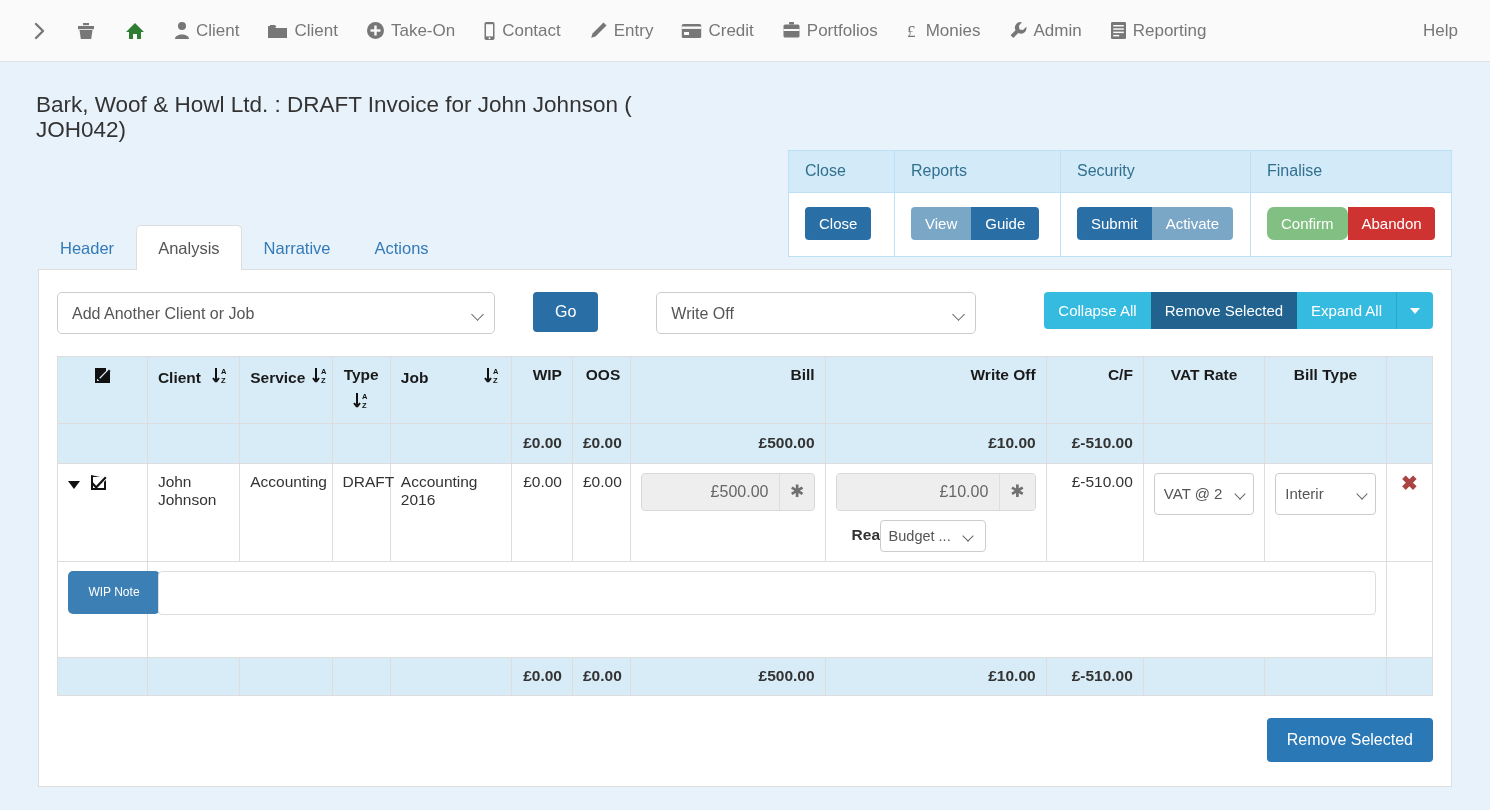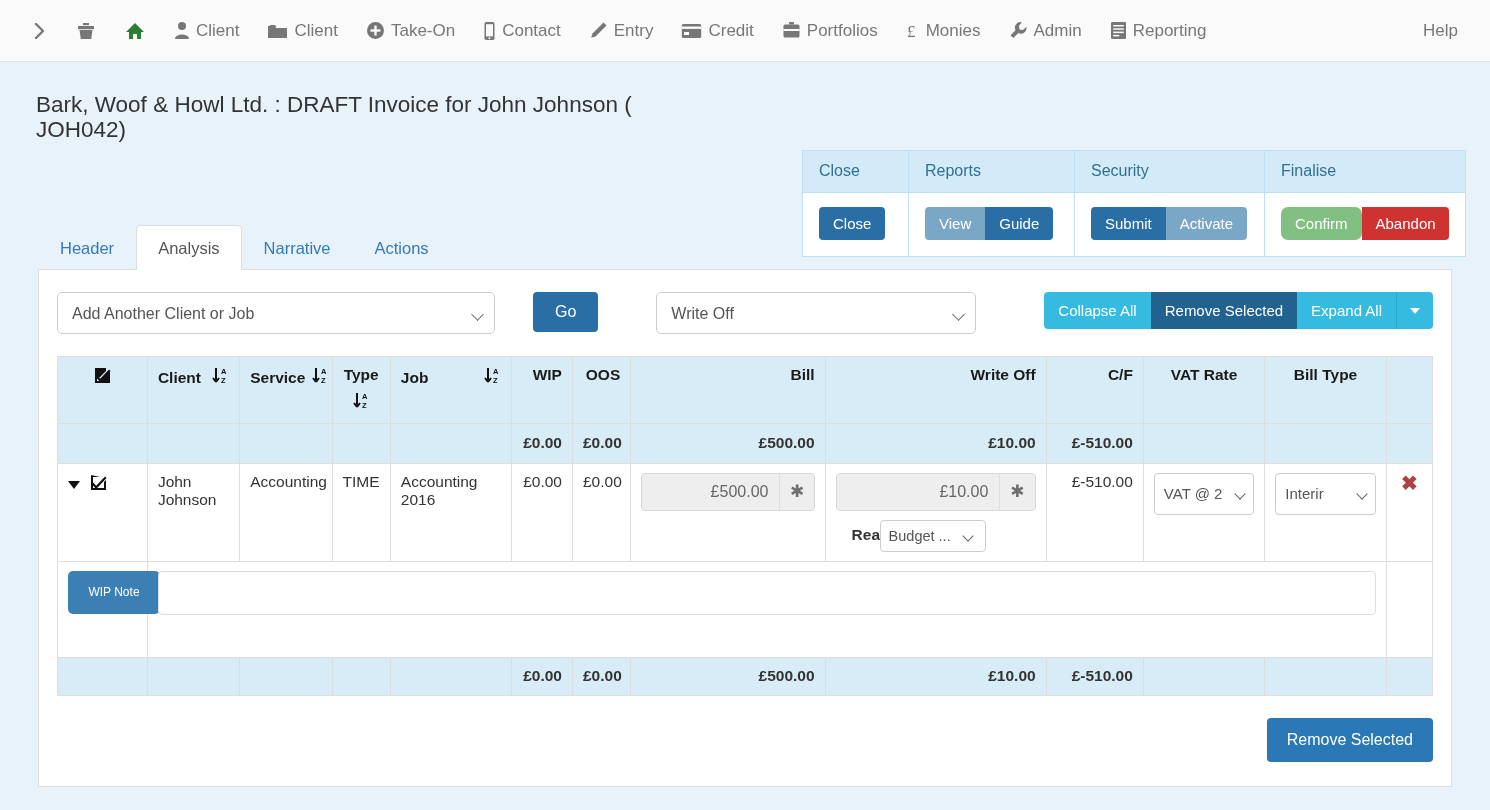--- a/index.html
+++ b/index.html
@@ -58,21 +58,21 @@
     color: #333333;
     line-height: 1.13;
     font-weight: 400;
     max-width: 600px;
     padding-top: 2px;
   }
 
   
   .action-panels {
     position: absolute;
-    right: 24px;
+    right: 38px;
     top: 88px;
     display: flex;
   }
   .panel {
     border: 1px solid #bce0f5;
     background: #ffffff;
     border-right: none;
   }
   .panel:last-child { border-right: 1px solid #bce0f5; }
   .panel-head {
@@ -773,21 +773,21 @@
               <span class="chk-ico">
                 <svg width="19" height="19" viewBox="0 0 19 19">
                     <path d="M2 2 L2 17 L17 17 L17 7 L15 9 L15 15 L4 15 L4 4 L11 4 Z" fill="#111"></path>
                     <path d="M4.2 9.5 L7.2 12.8 L16 3.4 L17.6 5 L7.2 16 L2.6 11 Z" fill="#111"></path>
                   </svg>
               </span>
             </span>
           </td>
           <td class="datarow">John Johnson</td>
           <td class="datarow">Accounting</td>
-          <td class="datarow">TIME</td>
+          <td class="datarow">DRAFT</td>
           <td class="datarow">Accounting 2016</td>
           <td class="datarow num">£0.00</td>
           <td class="datarow num">£0.00</td>
           <td class="datarow">
             <div class="igroup">
               <input value="£500.00" style="">
               <span class="addon">✱</span>
             </div>
           </td>
           <td class="datarow">

